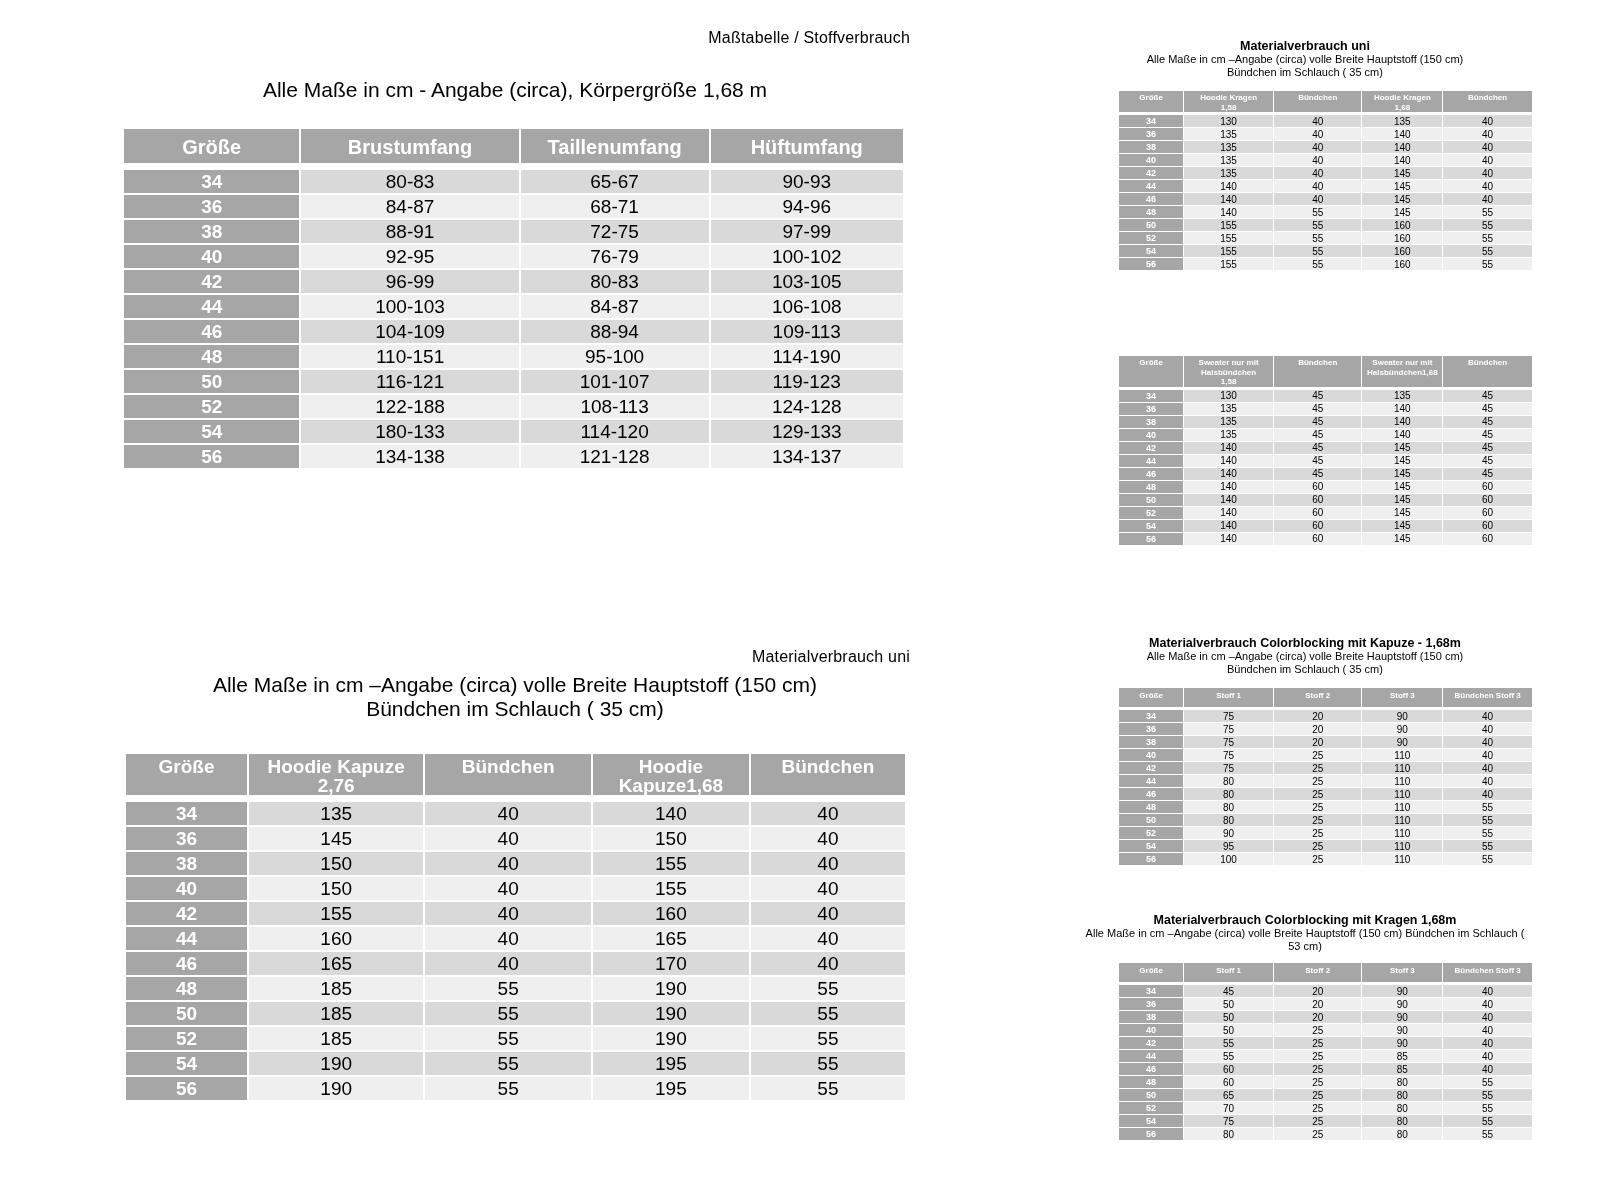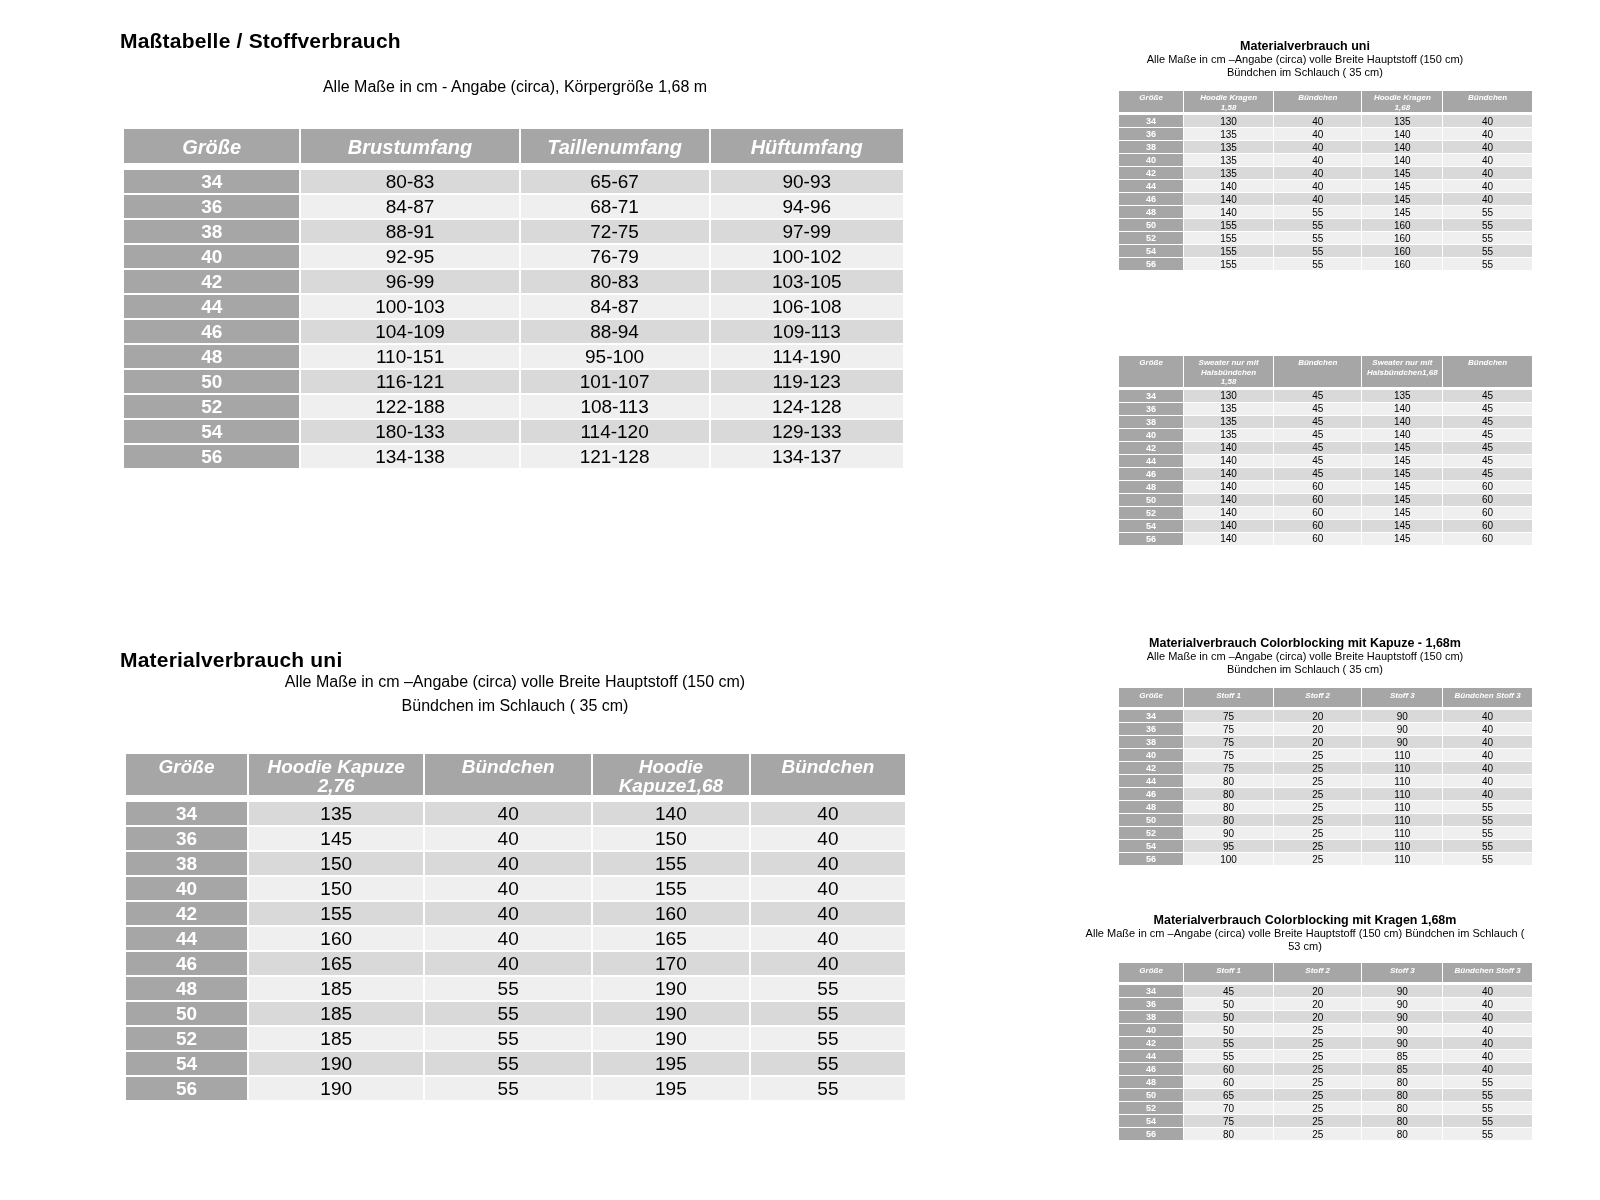--- a/index.html
+++ b/index.html
@@ -2,31 +2,31 @@
 <html style="--header-bg: #A6A6A6; --header-text: #FFFFFF; --row-odd: #D9D9D9; --row-even: #EFEFEF; --cell-text: #000000; --page-bg: #FFFFFF;"><head>
 <meta charset="utf-8">
 <style>
   * { margin:0; padding:0; box-sizing:border-box; }
   html,body { background:#ffffff; }
   body { font-family:"Liberation Sans", sans-serif; color:#000; }
   #canvas { position:relative; width:1600px; height:1200px; background:#fff; overflow:hidden; }
   .abs { position:absolute; }
 
   
-  .big-title { font-size:21px; font-weight:bold; text-align:left; letter-spacing:.2px; }
-  .big-sub   { font-size:16px; text-align:center; }
+  .big-title { font-size:16px; font-weight:normal; text-align:right; letter-spacing:.2px; }
+  .big-sub   { font-size:21px; text-align:center; }
   .sm-title  { font-size:12.5px; font-weight:bold; text-align:center; }
   .sm-sub    { font-size:11px; text-align:center; }
 
   
   table.tbl { border-collapse:separate; table-layout:fixed; }
   .tbl th, .tbl td { text-align:center; overflow:hidden; }
   .tbl thead th {
     background:var(--header-bg,#A6A6A6); color:var(--header-text,#ffffff);
-    font-weight:bold; white-space:pre-line; vertical-align:top;font-style:italic;
+    font-weight:bold; white-space:pre-line; vertical-align:top;
   }
   .tbl tbody th { background:var(--header-bg,#A6A6A6); color:var(--header-text,#ffffff); font-weight:bold; }
   .tbl tbody tr:not(.spacer):nth-child(even) td { background:var(--row-odd,#D9D9D9); }
   .tbl tbody tr:not(.spacer):nth-child(odd)  td { background:var(--row-even,#EFEFEF); }
   .tbl tr.spacer td { background:transparent; padding:0; }
 
   
   .tbl-large { border-spacing:2px; font-size:19px; }
   .tbl-large tbody th, .tbl-large tbody td { height:23px; vertical-align:middle; }
   .tbl-large tr.spacer td { height:3px; }

